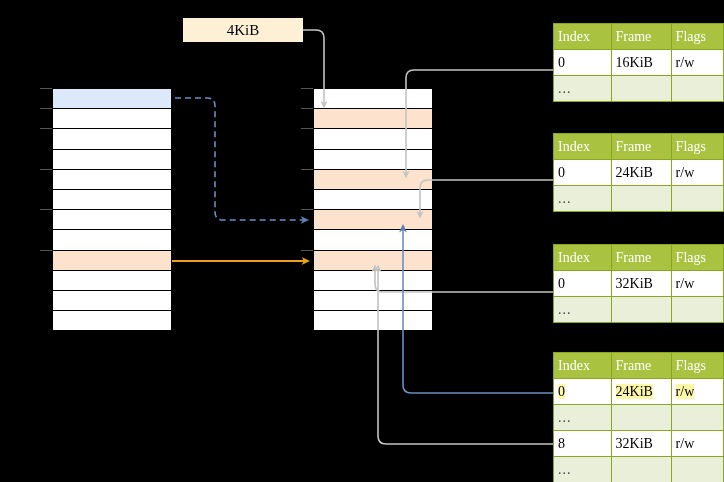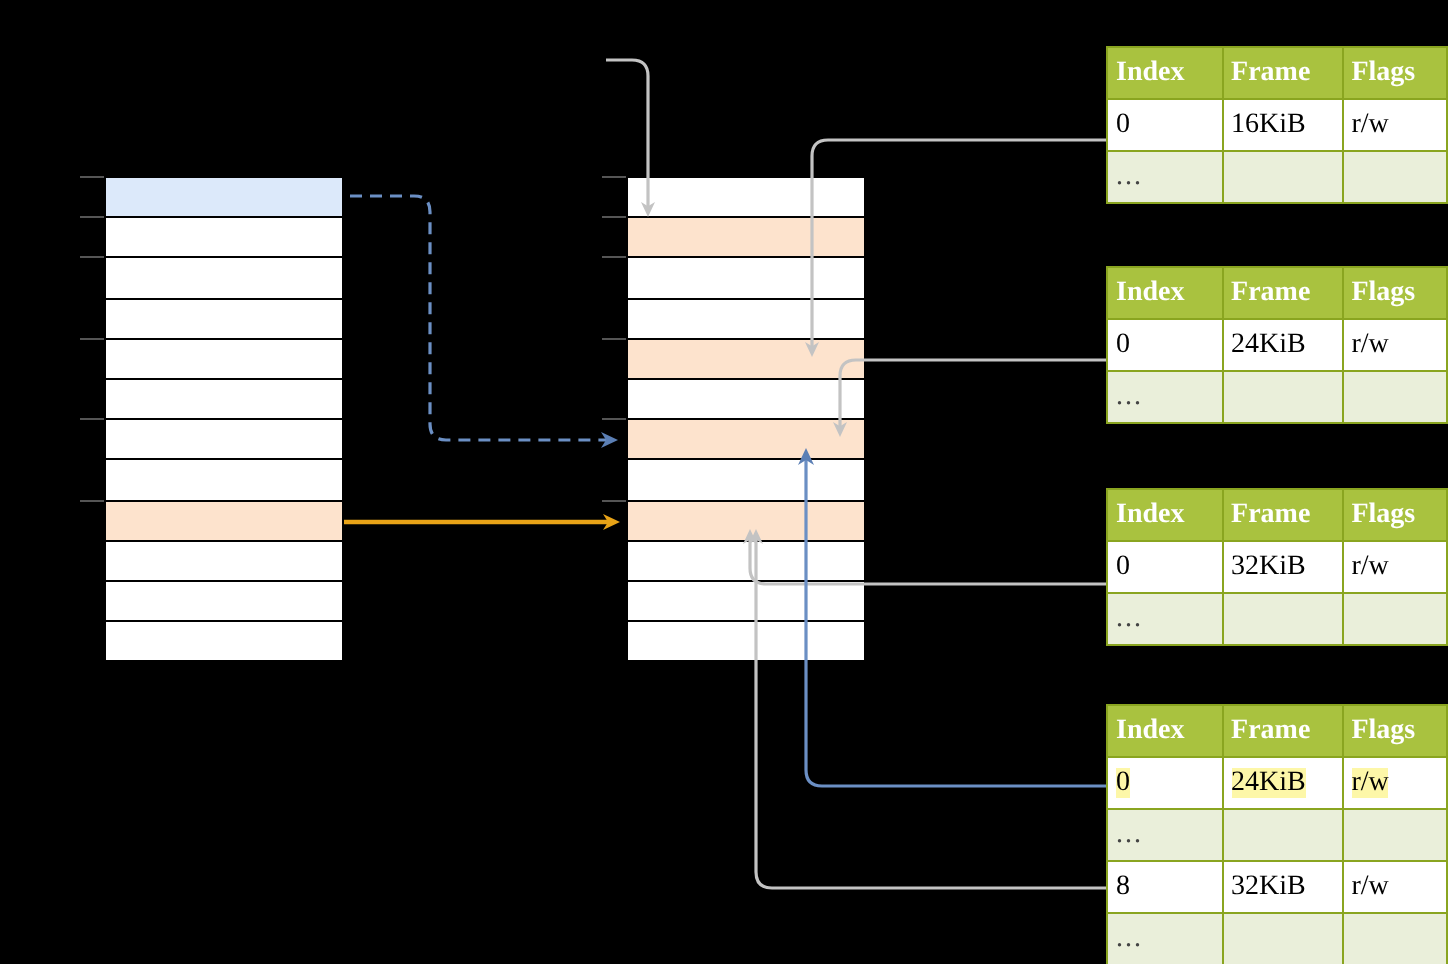--- a/index.html
+++ b/index.html
@@ -20,37 +20,40 @@
   .sizelabel{position:absolute;box-sizing:border-box;
              background:#fdf0d5;color:#000;
              font-size:15px;line-height:24px;text-align:center;}
 
   
   .ptable{position:absolute;border-collapse:collapse;
           background:#eef2de;box-sizing:border-box;}
   .ptable td,.ptable th{border:1px solid #8aa520;padding:0 4px;
           font-size:14px;line-height:25px;height:25px;
           font-weight:normal;text-align:left;color:#000;}
-  .ptable th{background:#a9c23f;color:#fff;font-weight:bold;}
+  .ptable th{background:#a9c23f;color:#fff;font-weight:normal;}
   .ptable td.filled{background:#fff;}
   .ptable td.ell{background:#eaefda;color:#444;letter-spacing:1px;}
   .ptable td .hl{background:#fdf7a8;}
   .c-index{width:57px;}
   .c-frame{width:58px;margin-top:10px;}
   .c-flags{width:50px;}
 
   
   #wires{position:absolute;left:0;top:0;width:724px;height:482px;
          pointer-events:none;}
 </style>
 </head>
 <body>
 
 <div id="stage">
 
+  <div class="sizelabel" style="left:183px;top:18px;width:120px;height:24px;">
+    <span>4KiB</span>
+  </div>
 
   <div class="stack" id="vstack" style="left:52px;top:88px;width:120px;height:242px;">
       <div class="cell blue" style="top: 0px; height: 21.2px; width: 100%;"></div>
       <div class="cell" style="top: 20.2px; height: 21.2px; width: 100%;"></div>
       <div class="cell" style="top: 40.4px; height: 21.2px; width: 100%;"></div>
       <div class="cell" style="top: 60.6px; height: 21.2px; width: 100%;"></div>
       <div class="cell" style="top: 80.8px; height: 21.2px; width: 100%;"></div>
       <div class="cell" style="top: 101px; height: 21.2px; width: 100%;"></div>
       <div class="cell" style="top: 121.2px; height: 21.2px; width: 100%;"></div>
       <div class="cell" style="top: 141.4px; height: 21.2px; width: 100%;"></div>

